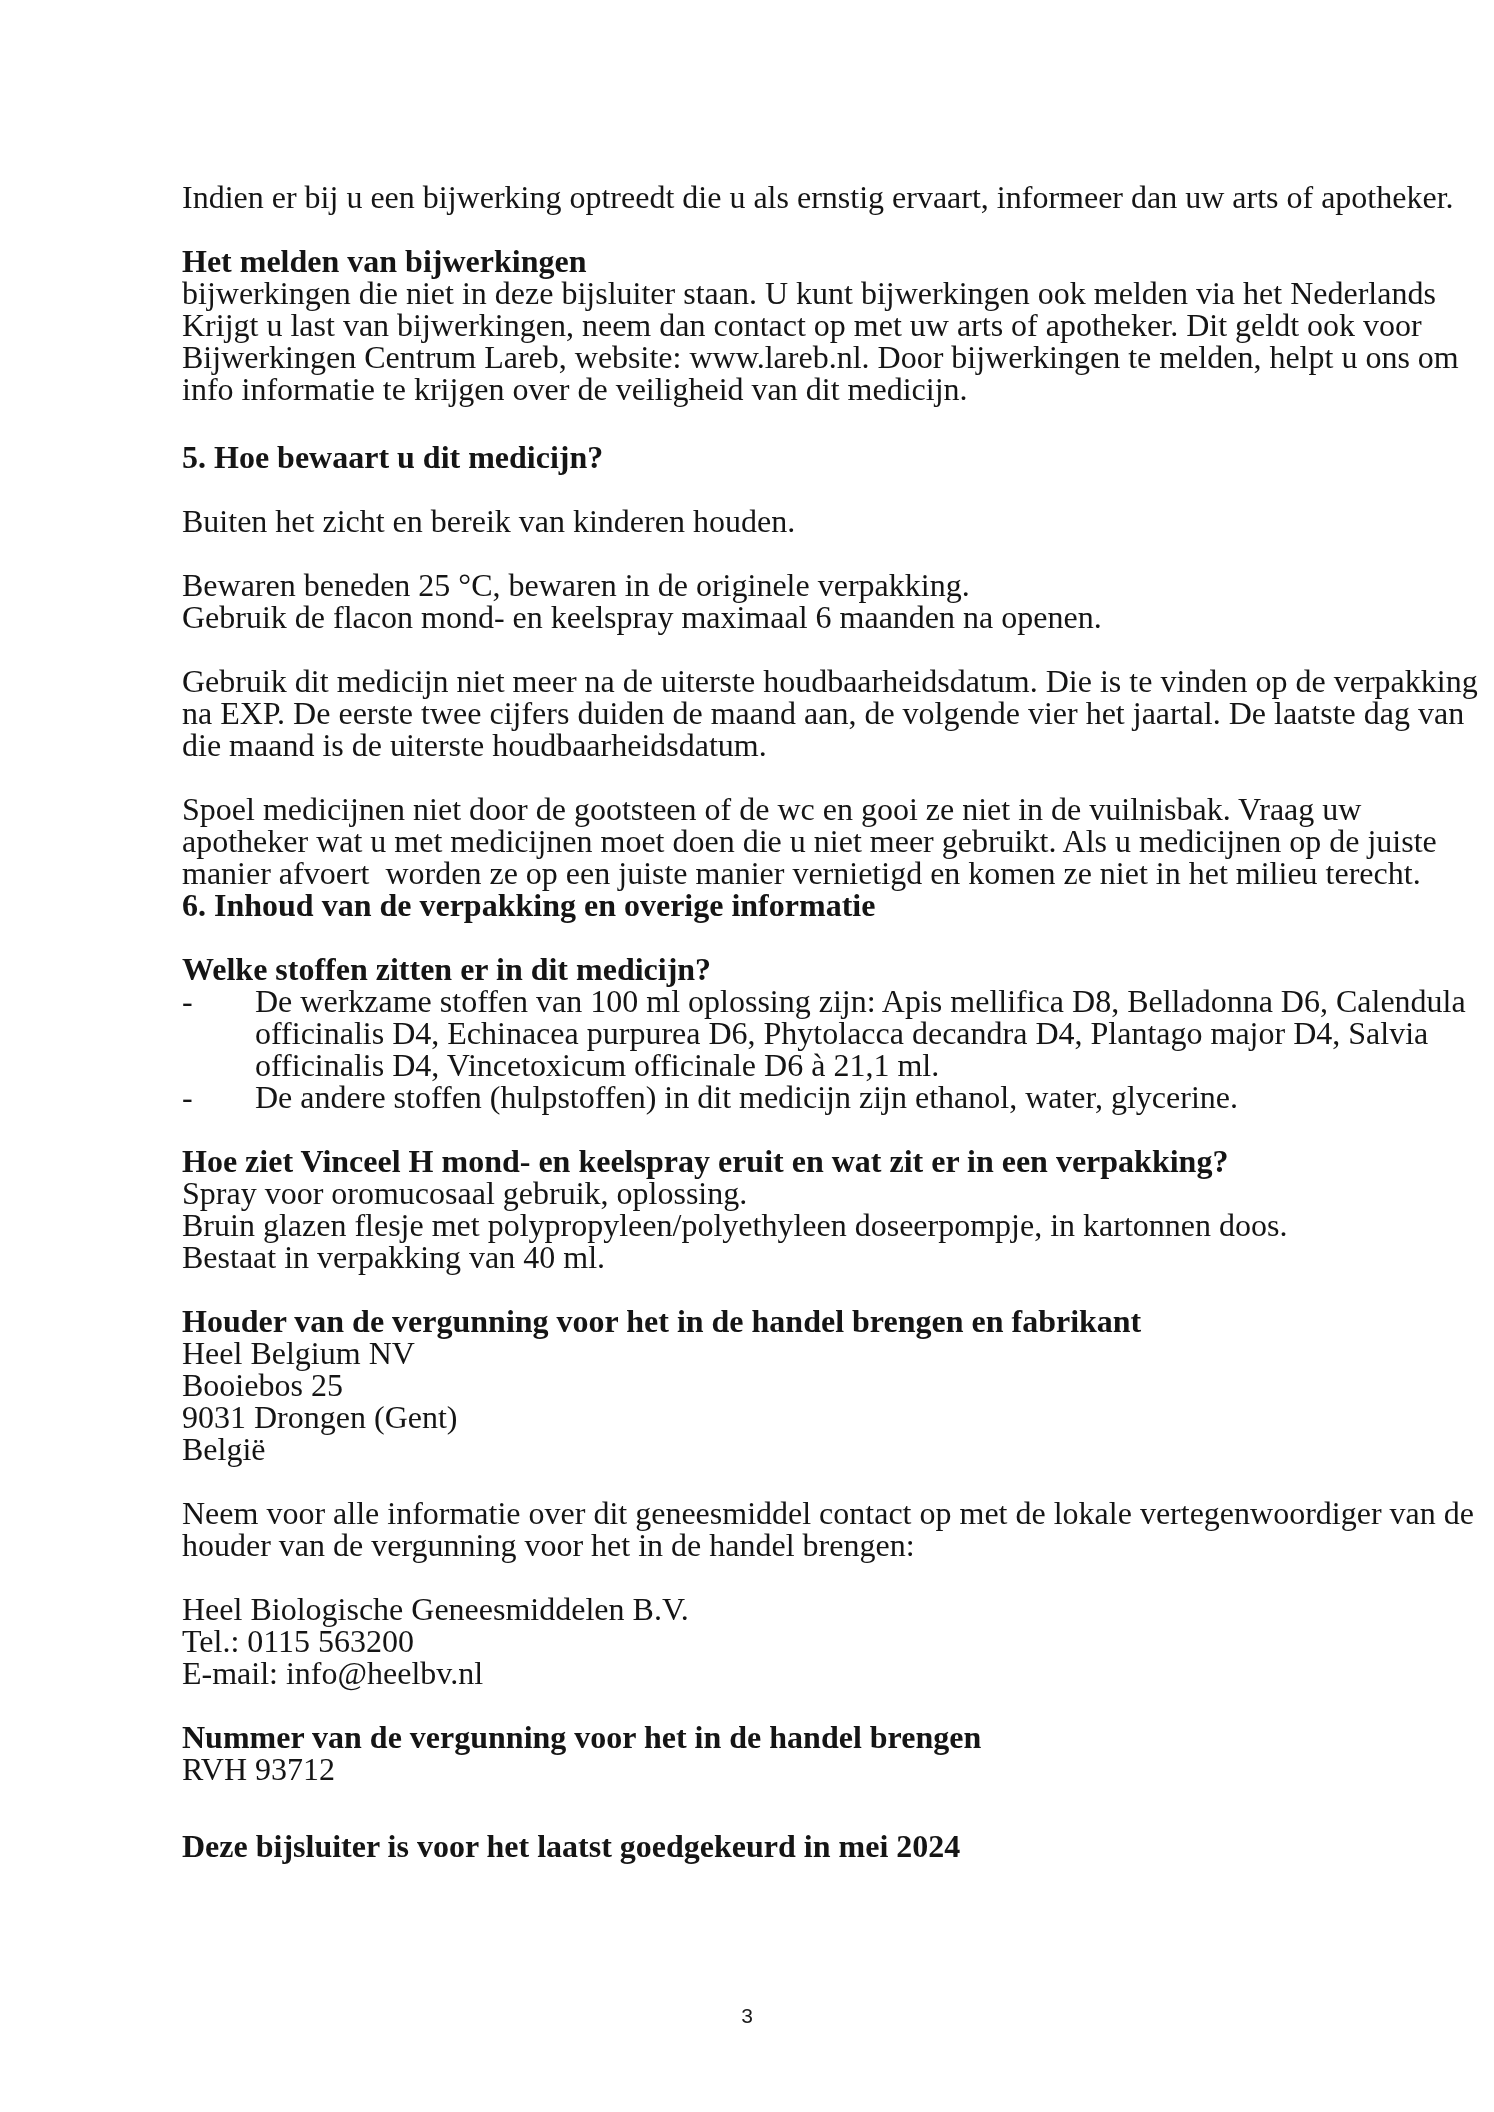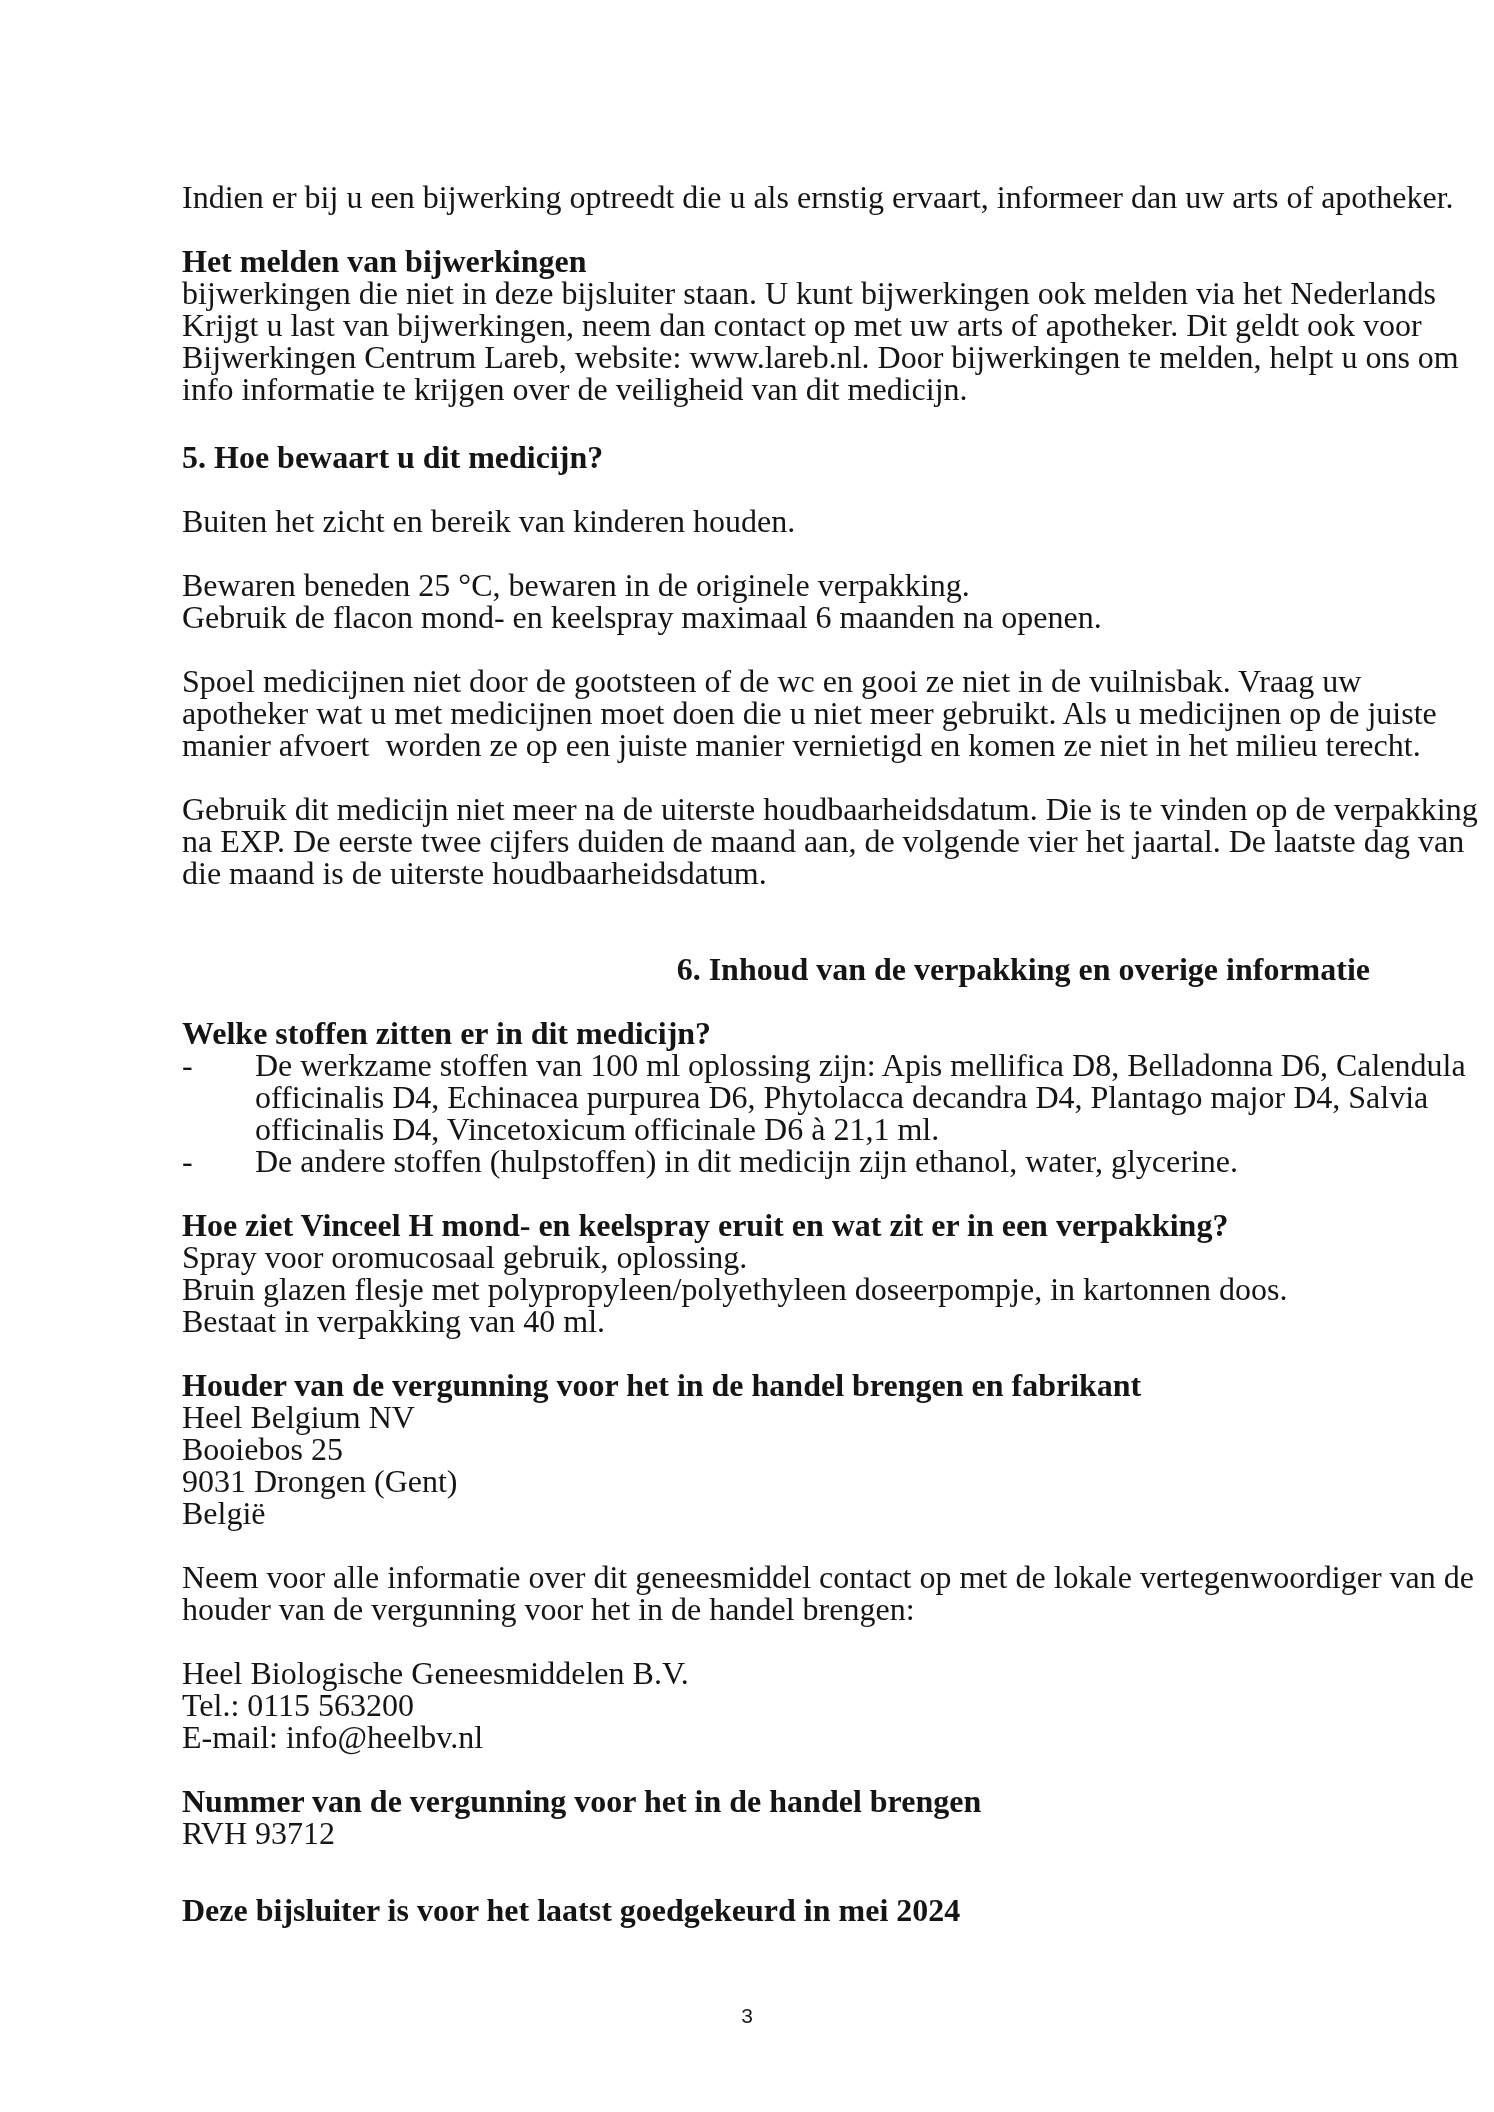--- a/index.html
+++ b/index.html
@@ -72,30 +72,30 @@
         <div class="line">5. Hoe bewaart u dit medicijn?</div>
       </div>
       <div class="block p" style="margin-top: 32px;">
         <div class="line">Buiten het zicht en bereik van kinderen houden.</div>
       </div>
       <div class="block p" style="margin-top: 32px;">
         <div class="line">Bewaren beneden 25 °C, bewaren in de originele verpakking.</div>
         <div class="line">Gebruik de flacon mond- en keelspray maximaal 6 maanden na openen.</div>
       </div>
       <div class="block p" style="margin-top: 32px;">
+        <div class="line">Gebruik dit medicijn niet meer na de uiterste houdbaarheidsdatum. Die is te vinden op de verpakking</div>
+        <div class="line">na EXP. De eerste twee cijfers duiden de maand aan, de volgende vier het jaartal. De laatste dag van</div>
+        <div class="line">die maand is de uiterste houdbaarheidsdatum.</div>
+      </div>
+      <div class="block p" style="margin-top: 32px;">
         <div class="line">Spoel medicijnen niet door de gootsteen of de wc en gooi ze niet in de vuilnisbak. Vraag uw</div>
         <div class="line">apotheker wat u met medicijnen moet doen die u niet meer gebruikt. Als u medicijnen op de juiste</div>
         <div class="line">manier afvoert  worden ze op een juiste manier vernietigd en komen ze niet in het milieu terecht.</div>
       </div>
-      <div class="block p" style="margin-top: 32px;">
-        <div class="line">Gebruik dit medicijn niet meer na de uiterste houdbaarheidsdatum. Die is te vinden op de verpakking</div>
-        <div class="line">na EXP. De eerste twee cijfers duiden de maand aan, de volgende vier het jaartal. De laatste dag van</div>
-        <div class="line">die maand is de uiterste houdbaarheidsdatum.</div>
-      </div>
-      <div class="block h" style="margin-top: 64px; text-align: right;">
+      <div class="block h" style="">
         <div class="line">6. Inhoud van de verpakking en overige informatie</div>
       </div>
       <div class="block h" style="margin-top: 32px;">
         <div class="line">Welke stoffen zitten er in dit medicijn?</div>
       </div>
       <div class="block li">
         <span class="marker">-</span>
         <div class="line">De werkzame stoffen van 100 ml oplossing zijn: Apis mellifica D8, Belladonna D6, Calendula</div>
         <div class="line">officinalis D4, Echinacea purpurea D6, Phytolacca decandra D4, Plantago major D4, Salvia</div>
         <div class="line">officinalis D4, Vincetoxicum officinale D6 à 21,1 ml.</div>

